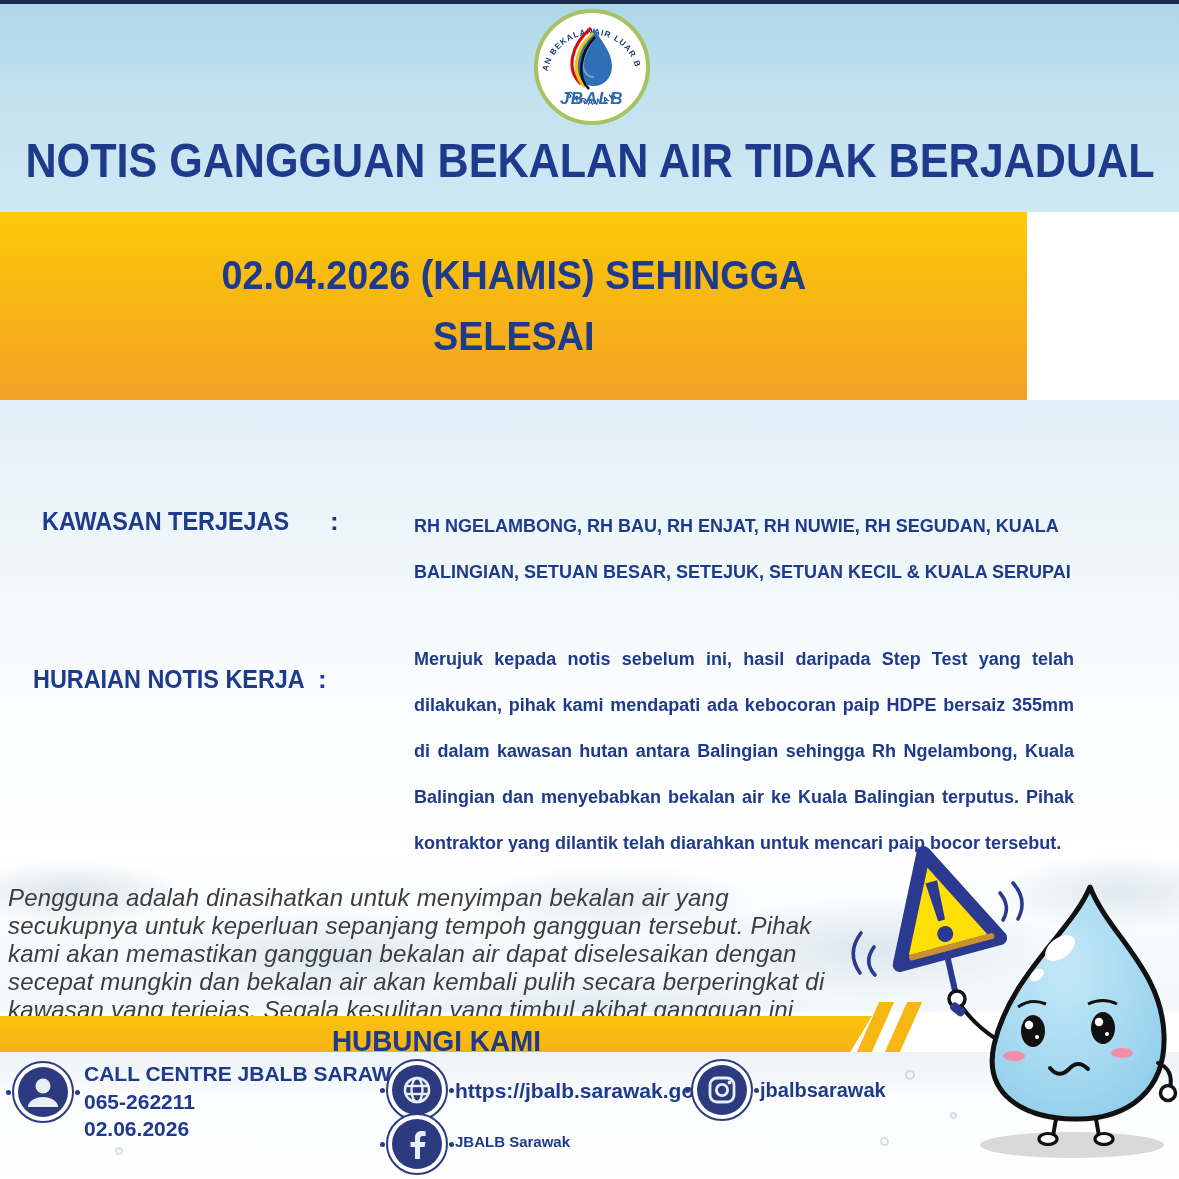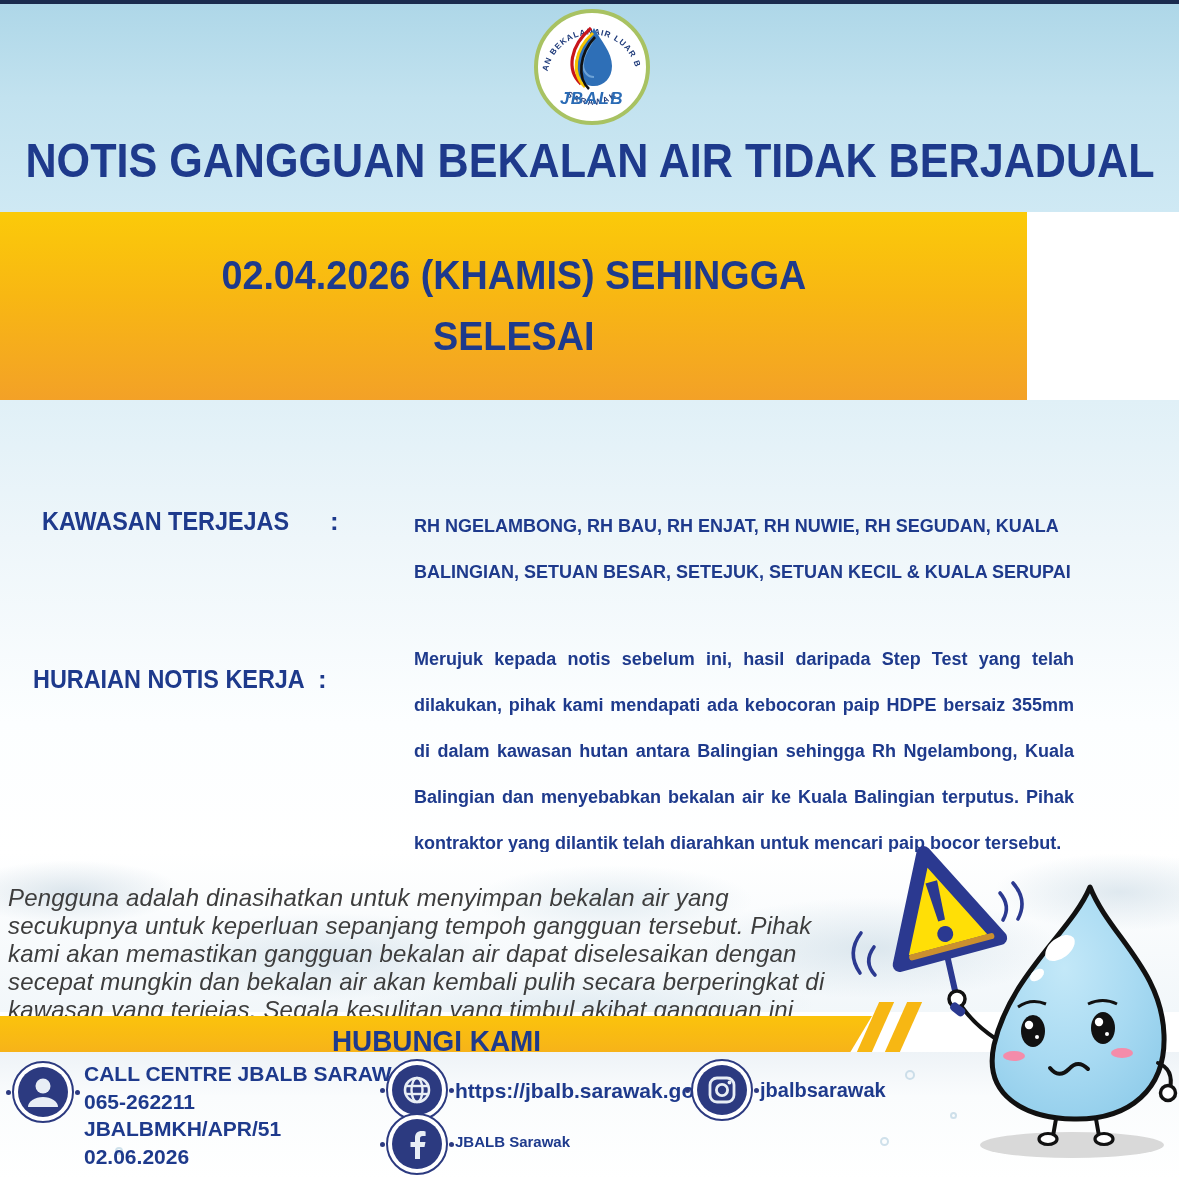--- a/index.html
+++ b/index.html
@@ -145,21 +145,20 @@
     <div class="icon-disc">
       <svg width="50" height="50" viewBox="0 0 50 50">
         <circle cx="25" cy="19" r="7.5" fill="#e8eef5"></circle>
         <path d="M 10 40 a 15 10 0 0 1 30 0 Z" fill="#e8eef5"></path>
       </svg>
     </div>
   </div>
   <div class="footer-text call-block">
     <div>CALL CENTRE JBALB SARAWAK</div>
     <div>065-262211</div>
-    <div>JBALBMKH/APR/51</div>
     <div>02.06.2026</div>
   </div>
 
   <div class="icon-ring" style="left:386px;top:1059px;">
     <div class="icon-disc">
       <svg width="50" height="50" viewBox="0 0 50 50">
         <circle cx="25" cy="25" r="12" fill="none" stroke="#e8eef5" stroke-width="2.6"></circle>
         <ellipse cx="25" cy="25" rx="5.5" ry="12" fill="none" stroke="#e8eef5" stroke-width="2.4"></ellipse>
         <line x1="13" y1="21" x2="37" y2="21" stroke="#e8eef5" stroke-width="2.4"></line>
         <line x1="13" y1="29" x2="37" y2="29" stroke="#e8eef5" stroke-width="2.4"></line>

